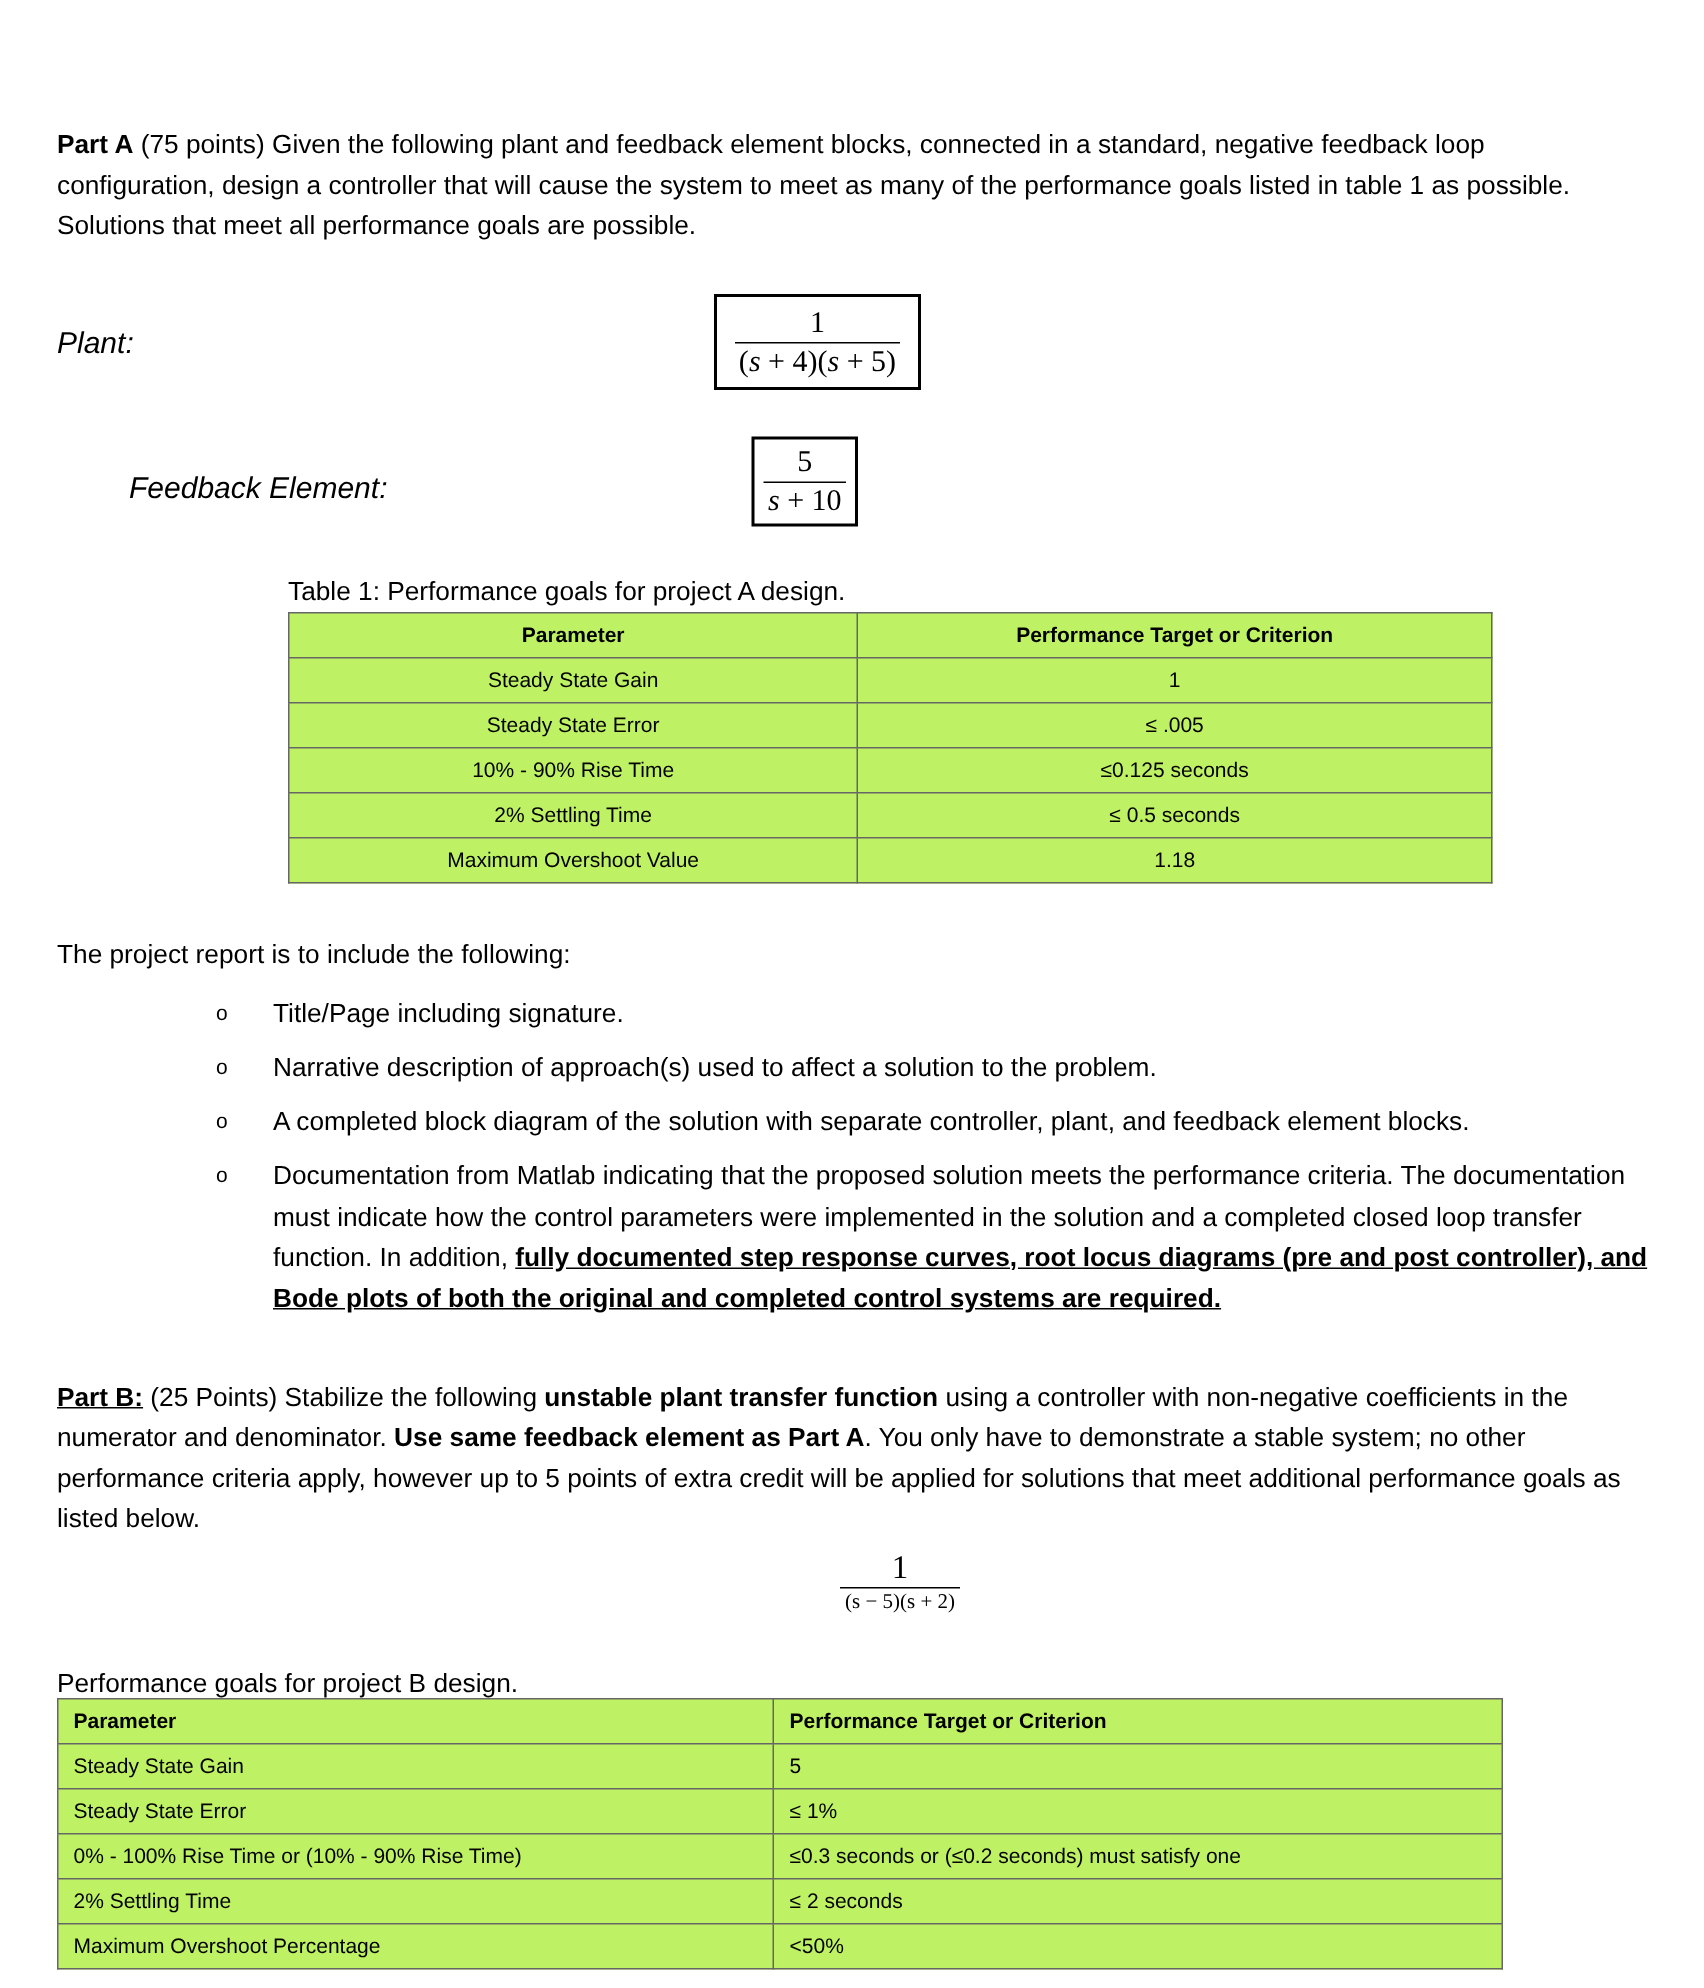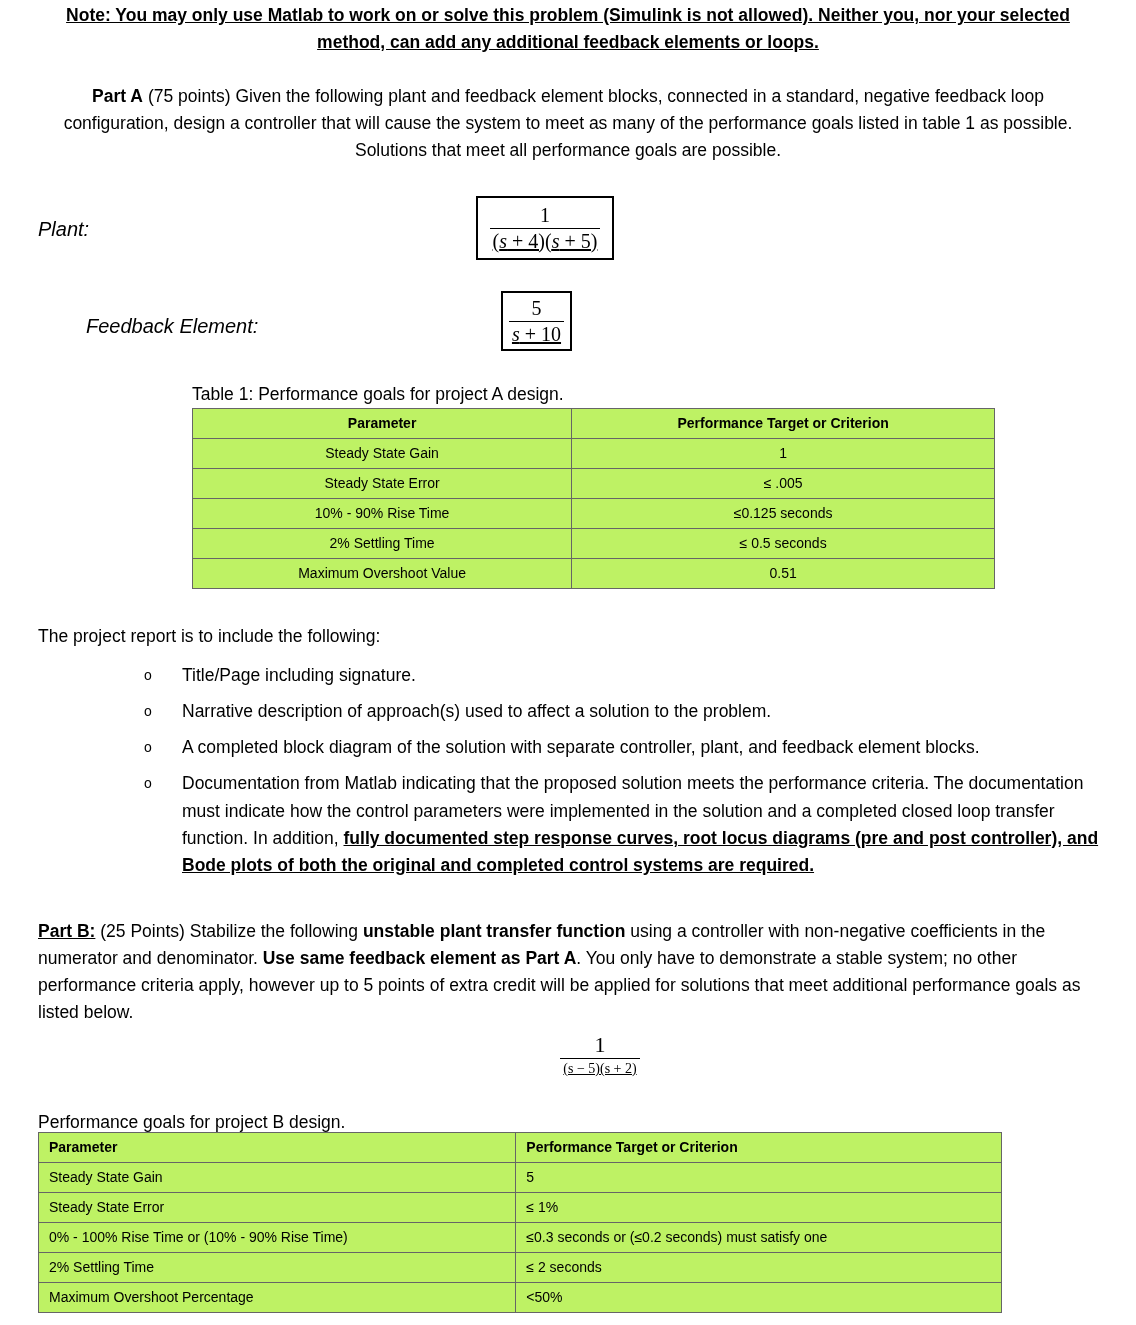--- a/index.html
+++ b/index.html
@@ -37,21 +37,21 @@
     line-height: 1.52;
   }
 
   
   .para {
     position: absolute;
     font-size: 17.5px;
     line-height: 1.55;
     text-align: left;
   }
-  .p-partA { left: 38px; top: 83px; width: 1060px; text-align: center; }
+  .p-partA { left: 38px; top: 83px; width: 1060px; }
   .p-deliv-head { left: 38px; top: 592px; width: 600px; font-weight: bold; }
   .p-deliv-sub  { left: 38px; top: 623px; width: 700px; }
   .p-partB { left: 38px; top: 918px; width: 1062px; }
   .p-tableB-cap { left: 38px; top: 1109px; width: 700px; }
 
   b { font-weight: bold; }
   .bu { font-weight: bold; text-decoration: underline; margin-top: 38px; }
 
   
   .label {
@@ -85,21 +85,20 @@
   }
   .frac .num {
     font-size: 20px;
     padding: 1px 8px 2px 8px;
   }
   .frac .den {
     font-size: 20px;
     border-top: 1.3px solid #000;
     padding: 2px 3px 1px 3px;
     white-space: nowrap;
-    text-decoration: underline;
   }
   .frac i { font-style: italic; }
 
   
   .fbox-partB {
     position: absolute;
     left: 460px;
     top: 1032px;
     width: 280px;
     display: flex;
@@ -178,21 +177,20 @@
   #table-b .c1 { width: 477px; }
   #table-b .c2 { width: 485px; }
   #table-b { border: 1.8px solid #333; }
   #table-b tr td, #table-b tr th { border-color: #666; }
 </style>
 </head>
 <body>
 
 <div class="page">
 
-  <div class="note">Note: You may only use Matlab to work on or solve this problem (Simulink is not allowed). Neither you, nor your selected method, can add any additional feedback elements or loops.</div>
 
   <div class="para p-partA"><b>Part A</b><span> (75 points) Given the following plant and feedback element blocks, connected in a standard, negative feedback loop configuration, design a controller that will cause the system to meet as many of the performance goals listed in table 1 as possible.  Solutions that meet all performance goals are possible.</span></div>
 
   <div class="label lbl-plant">Plant:</div>
   <div class="fbox fbox-plant">
     <span class="frac">
       <span class="num">1</span>
       <span class="den">(<i>s</i> + 4)(<i>s</i> + 5)</span>
     </span>
   </div>
@@ -226,21 +224,21 @@
       <tr>
         <td>10% - 90% Rise Time</td>
         <td>≤0.125 seconds</td>
       </tr>
       <tr>
         <td>2% Settling Time</td>
         <td>≤ 0.5 seconds</td>
       </tr>
       <tr>
         <td>Maximum Overshoot Value</td>
-        <td>0.51</td>
+        <td>1.18</td>
       </tr>
     </tbody>
   </table>
 
   <div class="para p-deliv-sub">The project report is to include the following:</div>
 
   <div class="bullets">
     <div class="bullet-row">
       <span class="bullet-mark">o</span>
       <span class="bullet-text">Title/Page including signature.</span>

